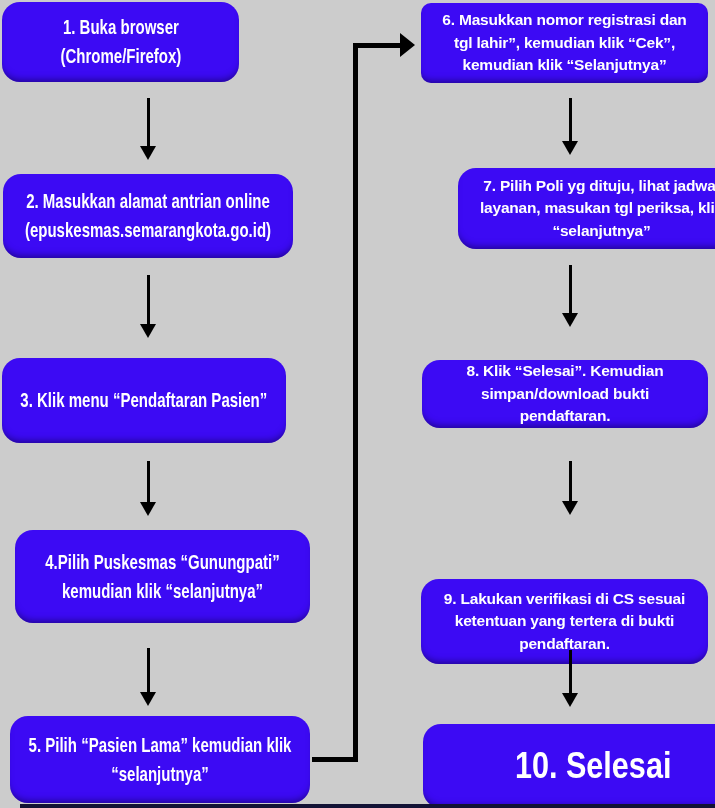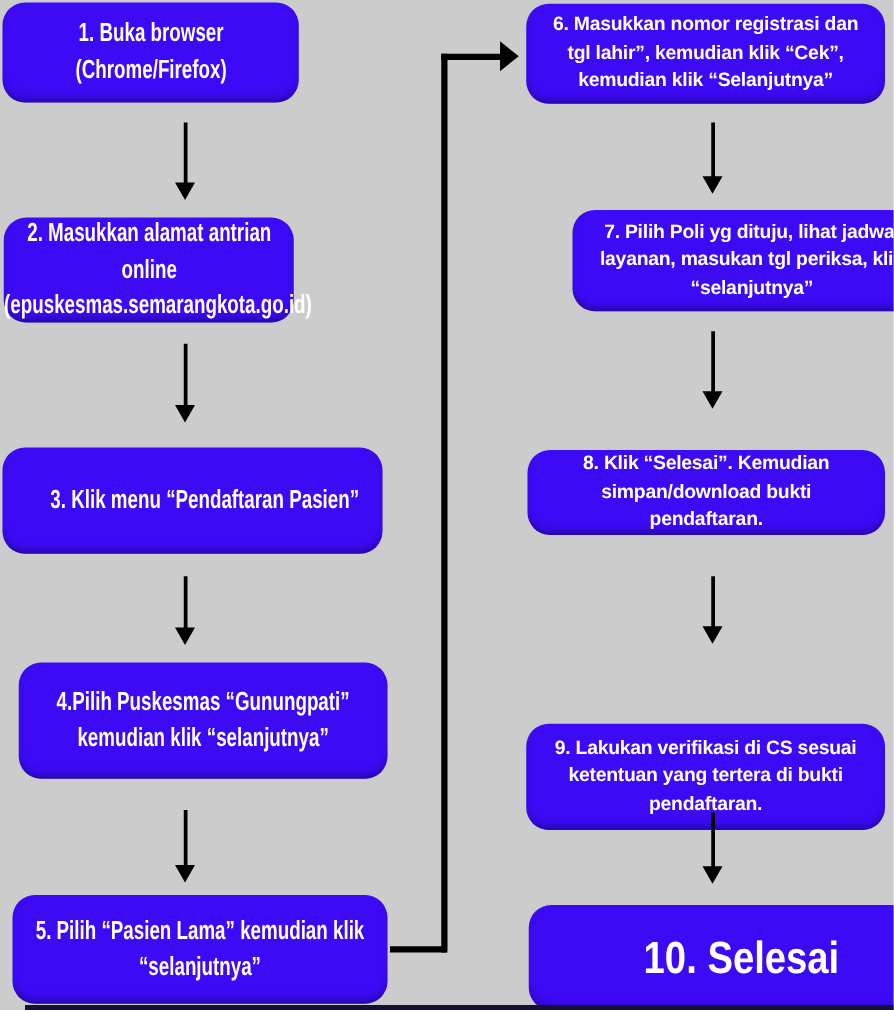--- a/index.html
+++ b/index.html
@@ -48,25 +48,25 @@
   
   .big .txt {
     font-size: 36px;
     line-height: 1.2;
     width: 118%;
     transform: scaleX(0.85);
   }
 
   
   .b1  { left:2px;   top:2px;   width:237px; height:80px; }
-  .b2  { left:3px;   top:174px; width:232px; height:84px; }
-  .b3  { left:2px;   top:358px; width:284px; height:85px;padding-left:20px; }
+  .b2  { left:3px;   top:174px; width:290px; height:84px; }
+  .b3  { left:2px;   top:358px; width:284px; height:85px; }
   .b4  { left:15px;   top:530px; width:295px; height:93px; }
   .b5  { left:10px;  top:716px; width:300px; height:87px; }
-  .b6  { left:421px; top:3px;   width:287px; height:80px; }
+  .b6  { left:421px; top:3px;   width:287px; height:80px;border-radius:10px; }
   .b7  { left:421px; top:168px; width:287px; height:81px;margin-left:37px; }
   .b8  { left:422px; top:360px; width:286px; height:68px; }
   .b9  { left:421px; top:547px; width:287px; height:85px;margin-top:32px; }
   .b10 { left:423px; top:724px; width:285px; height:84px;padding-left:28px; }
 
   
   .arrow { position: absolute; width: 16px; }
   .arrow .shaft {
     position: absolute; left: 6.5px; top: 0; bottom: 12px;
     width: 3px; background: #000;

